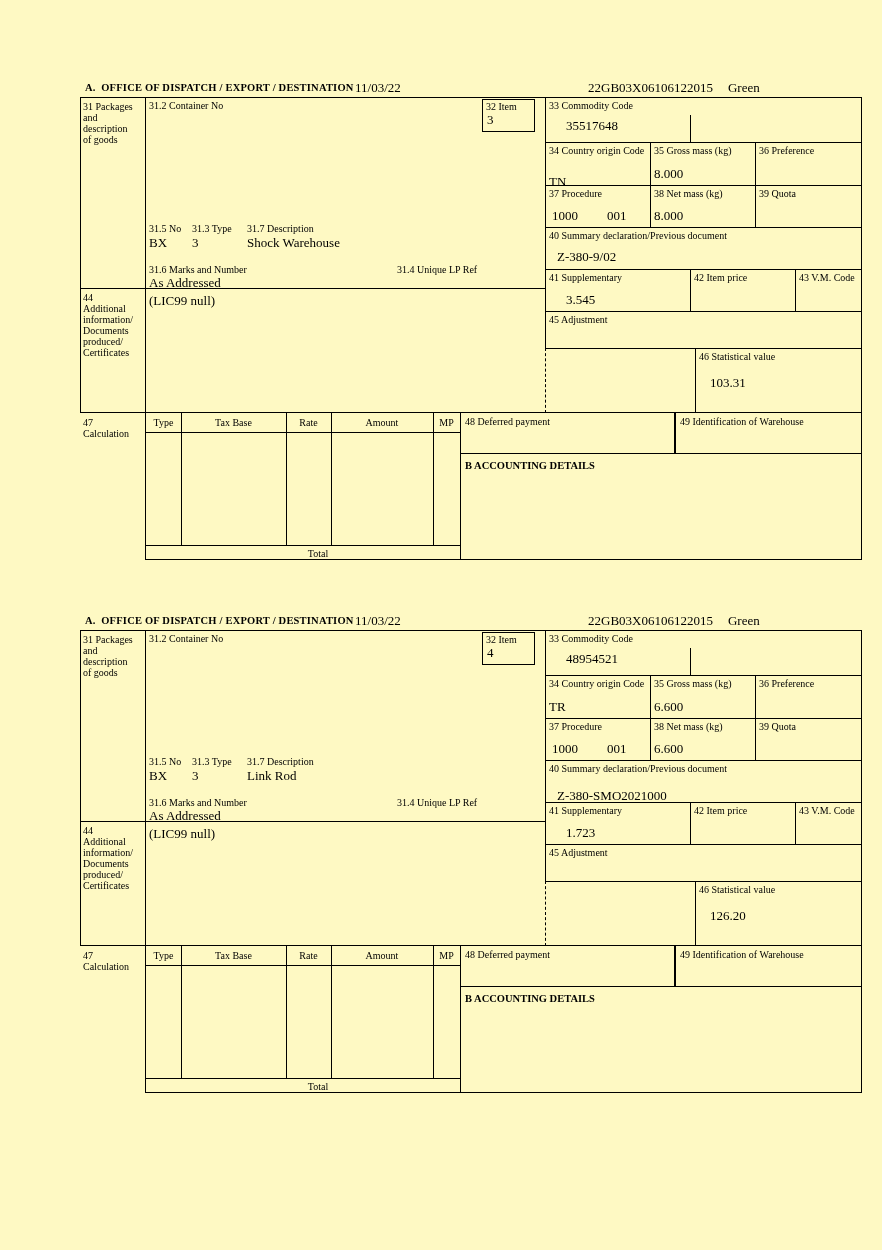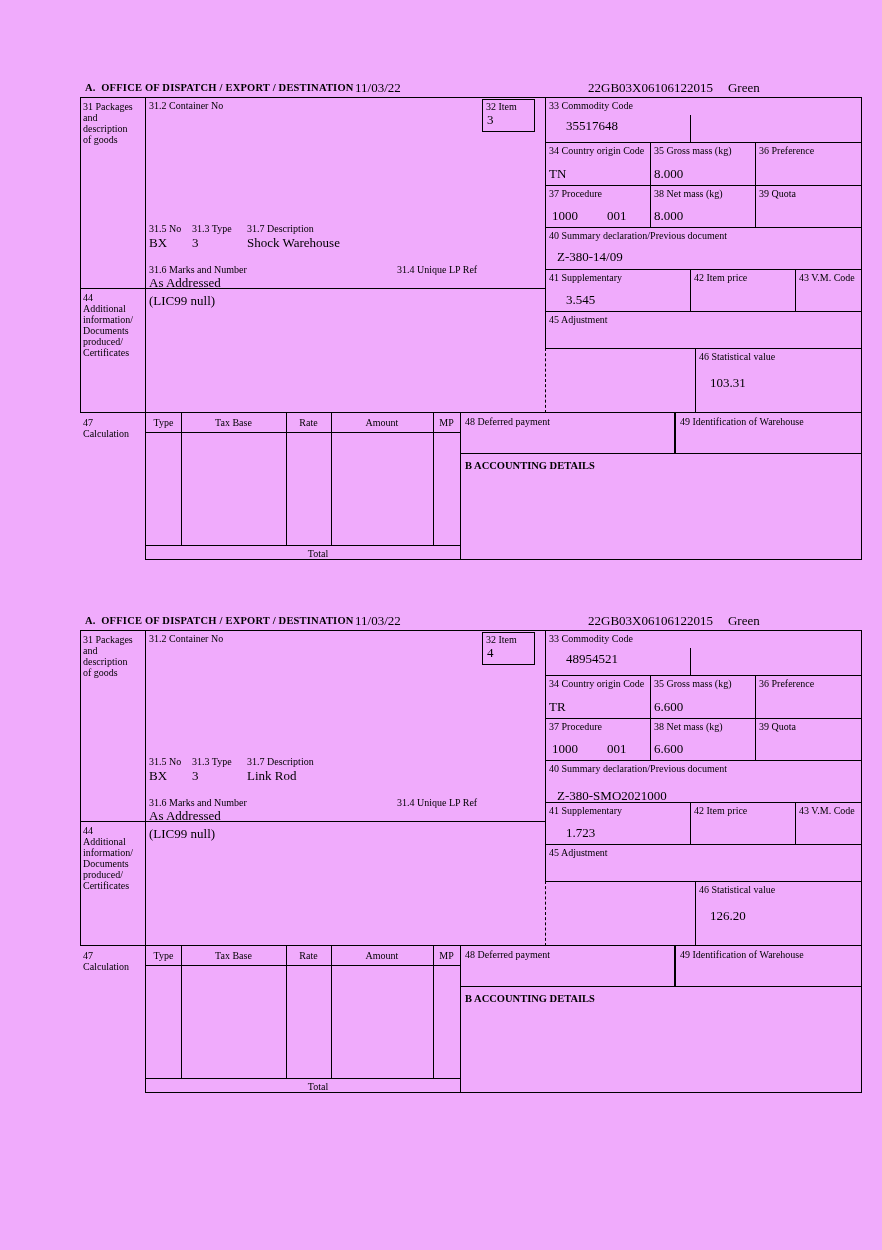--- a/index.html
+++ b/index.html
@@ -1,17 +1,17 @@
 <!DOCTYPE html>
 <html><head>
 <meta charset="utf-8">
 <style>
   * { box-sizing: border-box; margin: 0; padding: 0; }
   body { background: #ffffff; font-family: "Liberation Serif", serif; color: #000; }
-  .page { position: relative; width: 882px; height: 1250px; background: #f0abfc; overflow: hidden; }
+  .page { position: relative; width: 882px; height: 1250px; background: #fef9c3; overflow: hidden; }
   .sec  { position: absolute; left: 0; width: 882px; height: 533px; }
   .lbl  { position: absolute; font-size: 10px; line-height: 11px; white-space: pre-line; }
   .val  { position: absolute; font-size: 13px; line-height: 15px; white-space: pre; }
   .hdr  { position: absolute; font-size: 10.5px; font-weight: bold; letter-spacing: .2px; white-space: pre; }
   .hl   { position: absolute; height: 1px; background: #000; }
   .vl   { position: absolute; width: 1px; background: #000; }
   .vld  { position: absolute; width: 0; border-left: 1px dashed #000; }
   .bx   { position: absolute; border: 1px solid #000; }
   .ctr  { text-align: center; }
   .bold { font-weight: bold; }
@@ -75,34 +75,34 @@
     <div class="vl" style="left:755px;top:64px;height:85px"></div>
     <div class="vl" style="left:690px;top:191px;height:42px"></div>
     <div class="vl" style="left:795px;top:191px;height:42px"></div>
     <div class="vl" style="left:695px;top:270px;height:65px"></div>
     <div class="vl" style="left:690px;top:37px;height:27px"></div>
 
     <div class="lbl" style="left:549px;top:22px">33 Commodity Code</div>
     <div class="val" style="left:566px;top:40px">35517648</div>
 
     <div class="lbl" style="left:549px;top:67px">34 Country origin Code</div>
-    <div class="val" style="left:549px;top:88px">TN</div>
+    <div class="val" style="left:549px;top:96px">TN</div>
     <div class="lbl" style="left:654px;top:67px">35 Gross mass (kg)</div>
     <div class="val" style="left:654px;top:88px">8.000</div>
     <div class="lbl" style="left:759px;top:67px">36 Preference</div>
 
     <div class="lbl" style="left:549px;top:110px">37 Procedure</div>
     <div class="val" style="left:552px;top:130px">1000</div>
     <div class="val" style="left:607px;top:130px">001</div>
     <div class="lbl" style="left:654px;top:110px">38 Net mass (kg)</div>
     <div class="val" style="left:654px;top:130px">8.000</div>
     <div class="lbl" style="left:759px;top:110px">39 Quota</div>
 
     <div class="lbl" style="left:549px;top:152px">40 Summary declaration/Previous document</div>
-    <div class="val" style="left:557px;top:171px">Z-380-14/09</div>
+    <div class="val" style="left:557px;top:171px">Z-380-9/02</div>
 
     <div class="lbl" style="left:549px;top:194px">41 Supplementary</div>
     <div class="val" style="left:566px;top:214px">3.545</div>
     <div class="lbl" style="left:694px;top:194px">42 Item price</div>
     <div class="lbl" style="left:799px;top:194px">43 V.M. Code</div>
 
     <div class="lbl" style="left:549px;top:236px">45 Adjustment</div>
 
     <div class="lbl" style="left:699px;top:273px">46 Statistical value</div>
     <div class="val" style="left:710px;top:297px">103.31</div>

